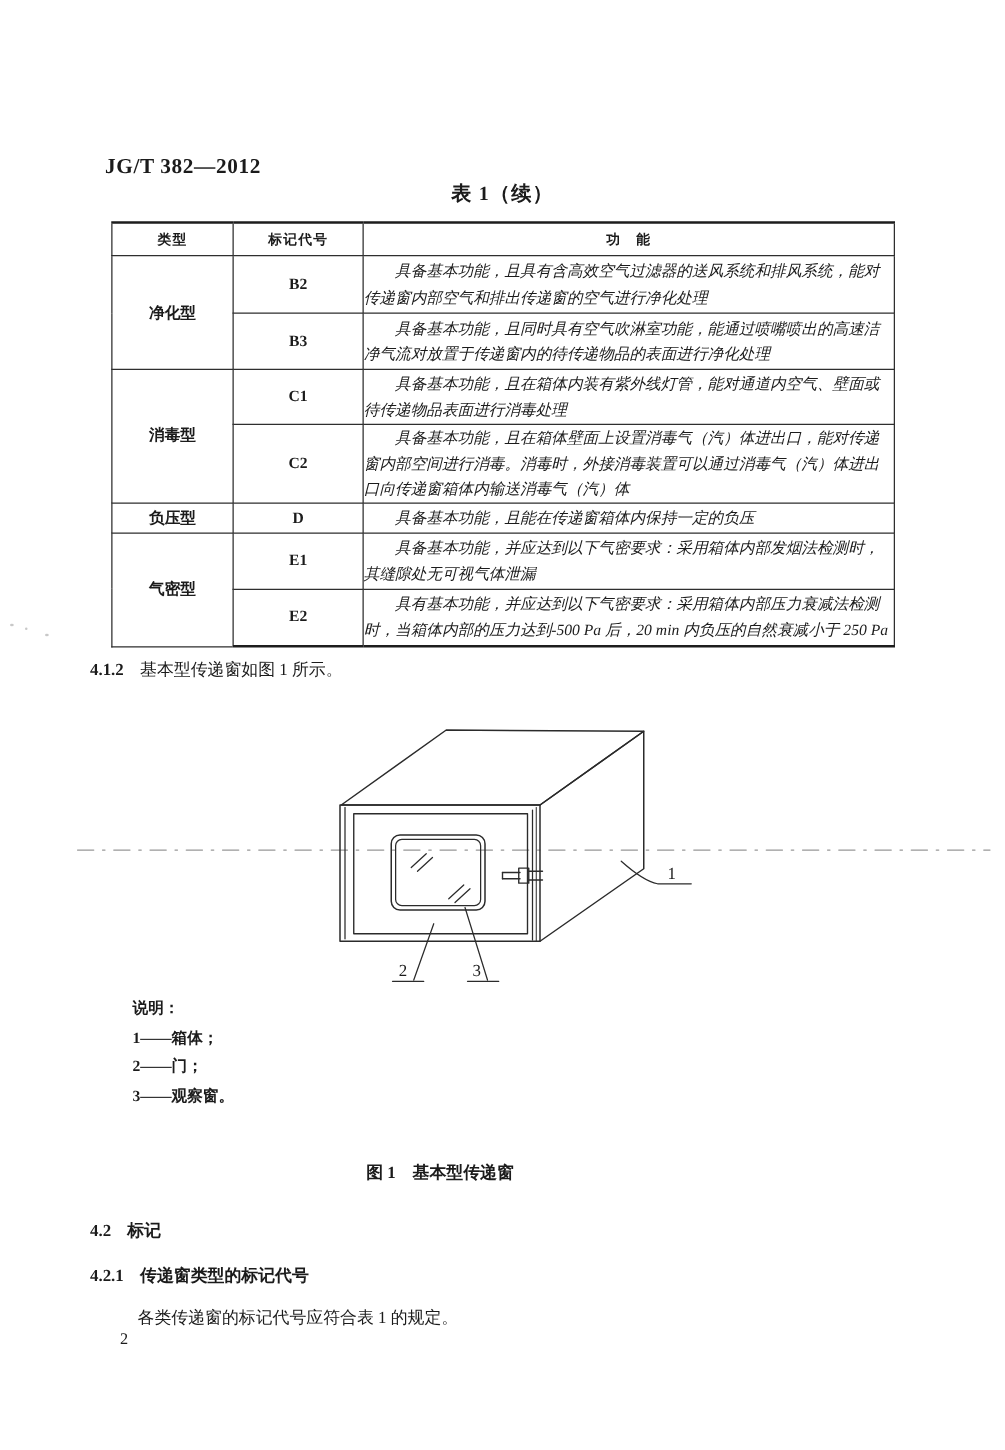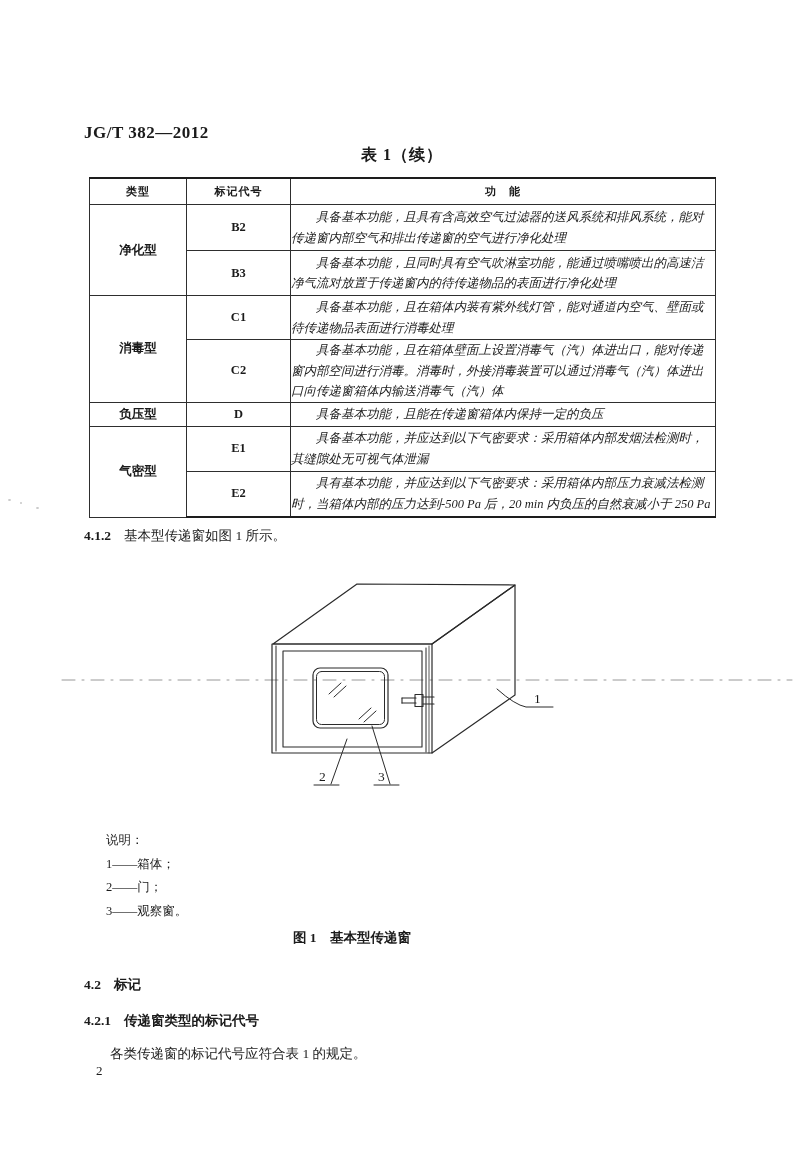--- a/index.html
+++ b/index.html
@@ -13,28 +13,28 @@
   table.spec{
     position:absolute;left:89px;top:177px;width:627px;
     border-collapse:collapse;table-layout:fixed;font-size:12.5px;
   }
   table.spec th,table.spec td{border:1px solid #2e2e2e;padding:0;}
   table.spec thead th{border-top:2.5px solid #1d1d1d;font-size:11px;font-weight:bold;height:25px;letter-spacing:1px;}
   table.spec tr.rlast td{border-bottom:2.5px solid #1d1d1d;}
   td.ctype,td.code{text-align:center;vertical-align:middle;font-weight:bold;}
   td.func{padding:2px 8px 3px 6px;line-height:20.5px;text-indent:2em;vertical-align:middle;font-style:italic;}
   .h46{height:46px}.h45{height:45px}.h44{height:44px}.h62{height:62px}.h24{height:24px}
-  .clause{position:absolute;left:84px;font-size:13.5px;white-space:nowrap;}
+  .clause{position:absolute;left:72px;font-size:13.5px;white-space:nowrap;}
   .clause .num{font-weight:bold;margin-right:13px;}
   .clause.bold-all{font-weight:bold;}
   .c412{top:527px;}
   .c42{top:976px;}
   .c421{top:1012px;}
   .para421{position:absolute;left:110px;top:1045px;font-size:13.5px;}
-  .legend{position:absolute;left:106px;top:833px;font-size:12.5px;}
+  .legend{position:absolute;left:106px;top:799px;font-size:12.5px;font-weight:bold;}
   .legend div{margin-bottom:9.5px;line-height:14px;}
   .fig-caption{position:absolute;left:0;top:929px;width:704px;text-align:center;font-size:13.5px;font-weight:bold;}
   .page-num{position:absolute;left:96px;top:1063px;font-size:13px;}
   .fig-svg{position:absolute;left:0;top:568px;}
   .speck{position:absolute;background:#9a9a9a;border-radius:50%;opacity:.55;}
 </style>
 </head>
 <body>
 
 <div class="doc-code">JG/T 382—2012</div>

